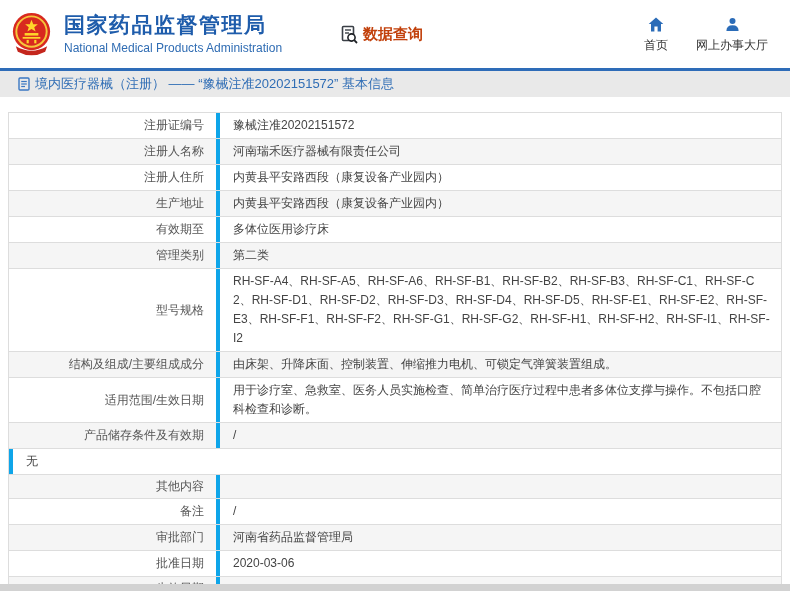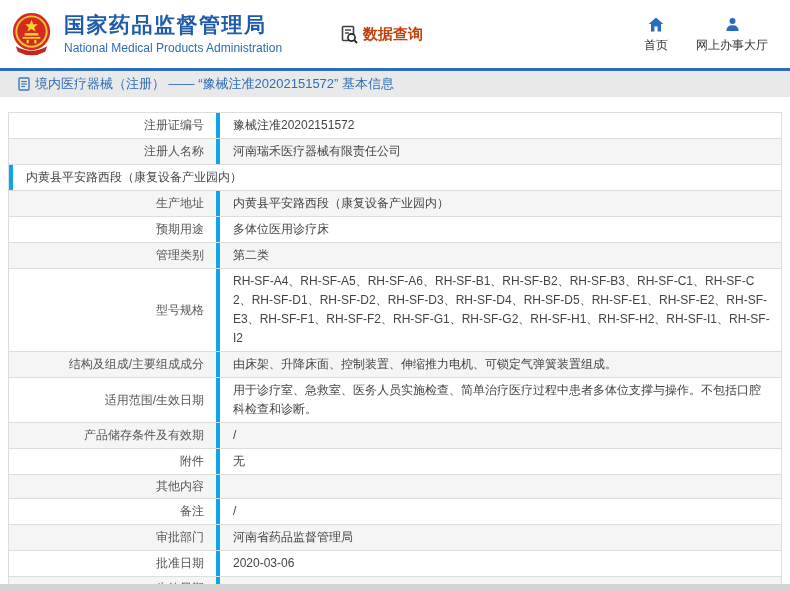--- a/index.html
+++ b/index.html
@@ -100,28 +100,29 @@
 <div class="table">
   <div class="row">
     <div class="cell-label">注册证编号</div>
     <div class="cell-value">豫械注准20202151572</div>
   </div>
   <div class="row">
     <div class="cell-label">注册人名称</div>
     <div class="cell-value">河南瑞禾医疗器械有限责任公司</div>
   </div>
   <div class="row">
+    <div class="cell-label">注册人住所</div>
     <div class="cell-value">内黄县平安路西段（康复设备产业园内）</div>
   </div>
   <div class="row">
     <div class="cell-label">生产地址</div>
     <div class="cell-value">内黄县平安路西段（康复设备产业园内）</div>
   </div>
   <div class="row">
-    <div class="cell-label">预期用途</div>
+    <div class="cell-label">有效期至</div>
     <div class="cell-value">多体位医用诊疗床</div>
   </div>
   <div class="row">
     <div class="cell-label">管理类别</div>
     <div class="cell-value">第二类</div>
   </div>
   <div class="row">
     <div class="cell-label">型号规格</div>
     <div class="cell-value">RH-SF-A4、RH-SF-A5、RH-SF-A6、RH-SF-B1、RH-SF-B2、RH-SF-B3、RH-SF-C1、RH-SF-C2、RH-SF-D1、RH-SF-D2、RH-SF-D3、RH-SF-D4、RH-SF-D5、RH-SF-E1、RH-SF-E2、RH-SF-E3、RH-SF-F1、RH-SF-F2、RH-SF-G1、RH-SF-G2、RH-SF-H1、RH-SF-H2、RH-SF-I1、RH-SF-I2</div>
   </div>
@@ -131,21 +132,20 @@
   </div>
   <div class="row">
     <div class="cell-label">适用范围/生效日期</div>
     <div class="cell-value">用于诊疗室、急救室、医务人员实施检查、简单治疗医疗过程中患者多体位支撑与操作。不包括口腔科检查和诊断。</div>
   </div>
   <div class="row">
     <div class="cell-label">产品储存条件及有效期</div>
     <div class="cell-value">/</div>
   </div>
   <div class="row">
-    <div class="cell-label">附件</div>
     <div class="cell-value">无</div>
   </div>
   <div class="row">
     <div class="cell-label">其他内容</div>
     <div class="cell-value"></div>
   </div>
   <div class="row">
     <div class="cell-label">备注</div>
     <div class="cell-value">/</div>
   </div>

